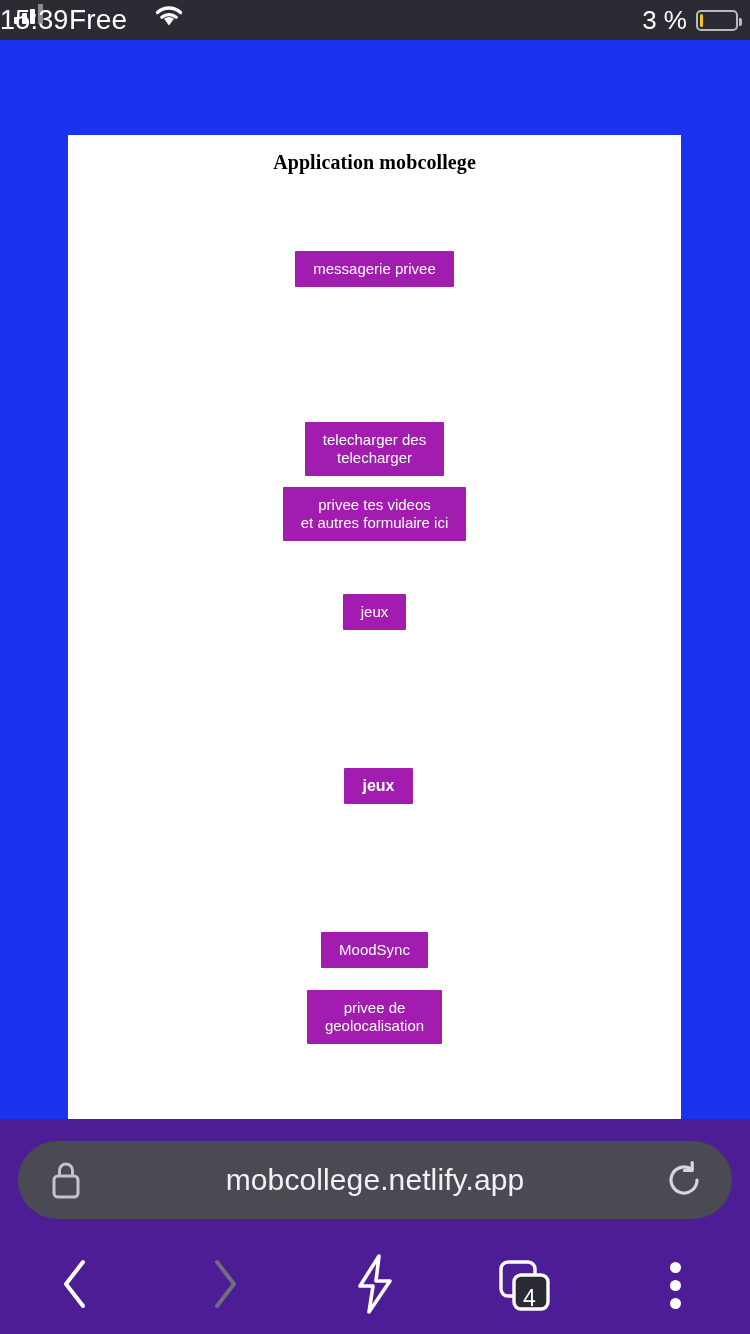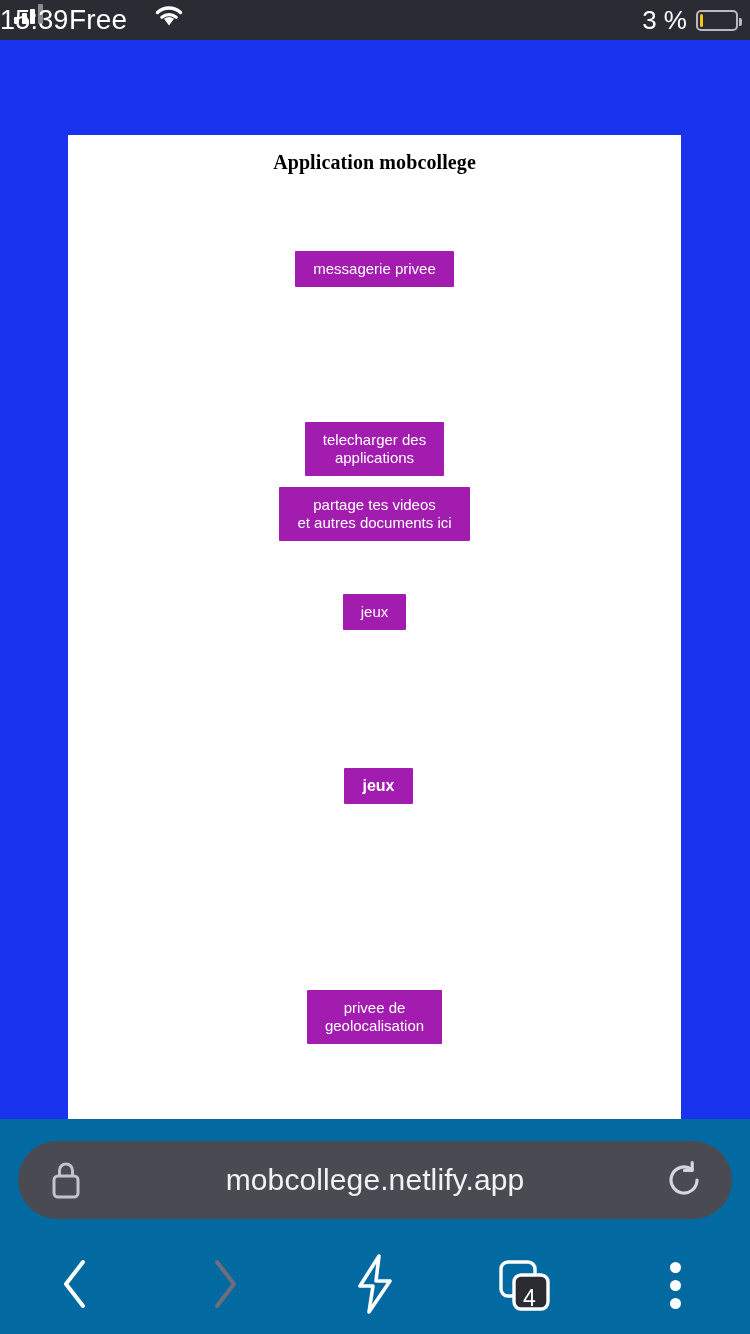--- a/index.html
+++ b/index.html
@@ -56,21 +56,21 @@
     font-family:"Liberation Sans", sans-serif;
     font-size:15px; line-height:18px; text-align:center;
     padding:9px 18px; cursor:pointer; display:block;
   }
   .btn.bold { font-weight:bold; font-size:16px; }
   .btn-row { width:100%; display:flex; justify-content:center; }
 
   
   .chrome {
     position:absolute; top:1119px; left:0; width:750px; height:215px;
-    background:#0369a1;
+    background:#4c1d95;
   }
   .urlbar {
     position:absolute; top:22px; left:18px; width:714px; height:78px;
     background:#4a4a52; border-radius:39px;
     display:flex; align-items:center; padding:0 26px;
   }
   .url-text {
     flex:1; text-align:center; color:#f2f2f5;
     font-size:30px; font-weight:400; letter-spacing:0.1px;
   }
@@ -122,30 +122,33 @@
   </div>
 
   <div class="viewport">
     <div class="page">
       <div class="page-title">Application mobcollege</div>
       <div id="button-list" style="width: 100%; position: relative; height: 1020px;">
           <div class="btn-row" style="position: absolute; left: 0px; top: 77px;">
             <button class="btn"><span>messagerie privee</span></button>
           </div>
           <div class="btn-row" style="position: absolute; left: 0px; top: 248px;">
-            <button class="btn"><span>telecharger des</span><br><span>applications</span></button>
+            <button class="btn"><span>telecharger des</span><br><span>telecharger</span></button>
           </div>
           <div class="btn-row" style="position: absolute; left: 0px; top: 313px;">
-            <button class="btn"><span>partage tes videos</span><br><span>et autres documents ici</span></button>
+            <button class="btn"><span>privee tes videos</span><br><span>et autres formulaire ici</span></button>
           </div>
           <div class="btn-row" style="position: absolute; left: 0px; top: 420px;">
             <button class="btn"><span>jeux</span></button>
           </div>
           <div class="btn-row" style="position: absolute; left: 0px; top: 594px; padding-left: 8px;">
             <button class="btn bold"><span>jeux</span></button>
+          </div>
+          <div class="btn-row" style="position: absolute; left: 0px; top: 758px;">
+            <button class="btn"><span>MoodSync</span></button>
           </div>
           <div class="btn-row" style="position: absolute; left: 0px; top: 816px;">
             <button class="btn"><span>privee de</span><br><span>geolocalisation</span></button>
           </div>
         </div>
     </div>
   </div>
 
   <div class="chrome">
 

